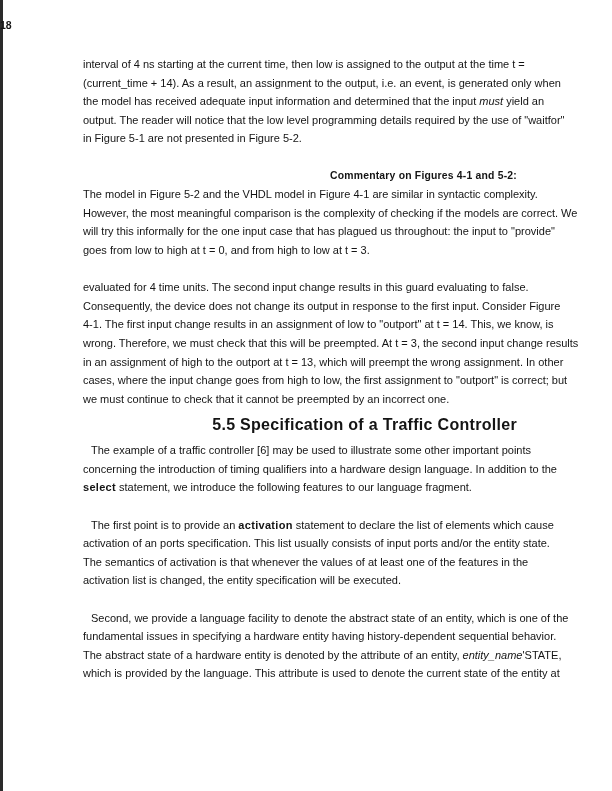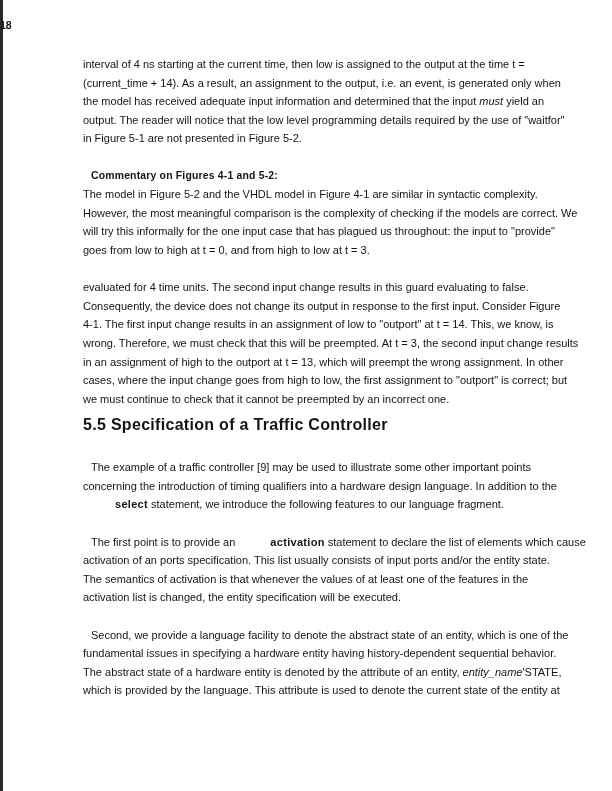--- a/index.html
+++ b/index.html
@@ -7,23 +7,23 @@
          font-family: "Liberation Sans", sans-serif; color: #141414; }
   .left-edge { position: absolute; left: 0; top: 0; width: 3px; height: 791px; background: #2a2a2a; }
   .page-number { position: absolute; top: 19px; left: 0; width: 600px; text-align: left;
                  font-size: 10.5px; font-weight: bold; }
   .content { position: absolute; left: 83px; top: 55px; width: 434px; }
   .line { display: block; height: 18.6px; line-height: 18.6px; font-size: 11px;
           white-space: nowrap; text-align: justify; text-align-last: justify; }
   .line.last { text-align-last: left; }
   .indent { padding-left: 8px; }
   .gap { height: 18.6px; }
-  .subhead { font-weight: bold; font-size: 10.4px; height: 18.6px; line-height: 18.6px; padding-left: 8px; letter-spacing: 0.2px; }
-  .section-title { font-size: 16px; font-weight: bold; height: 26px; line-height: 26px; margin-top: 4px; margin-bottom: 20px; letter-spacing: 0.3px; }
-  b.kw { font-weight: bold; letter-spacing: 0.3px; margin-left: 32px; }
+  .subhead { font-weight: bold; font-size: 10.4px; height: 18.6px; line-height: 18.6px; padding-left: 8px; letter-spacing: 0.2px; text-align: right; }
+  .section-title { font-size: 16px; font-weight: bold; height: 26px; line-height: 26px; margin-top: 4px; margin-bottom: 3px; letter-spacing: 0.3px; text-align: right; }
+  b.kw { font-weight: bold; letter-spacing: 0.3px; }
   i { font-style: italic; }
 </style>
 </head>
 <body>
 
 <div class="left-edge"></div>
 
 <div class="page-number">18</div>
 
 <div class="content">
@@ -54,21 +54,21 @@
     <span class="line">4-1. The first input change results in an assignment of low to "outport" at t = 14.  This, we know, is</span>
     <span class="line">wrong. Therefore, we must check that this will be preempted. At t = 3, the second input change results</span>
     <span class="line">in an assignment of high to the outport at t = 13, which will preempt the wrong assignment. In other</span>
     <span class="line">cases, where the input change goes from high to low, the first assignment to "outport" is correct; but</span>
     <span class="line last">we must continue to check that it cannot be preempted by an incorrect one.</span>
   </div>
 
   <div class="section-title">5.5 Specification of a Traffic Controller</div>
 
   <div>
-    <span class="line indent">The example of a traffic controller [9] may be used to illustrate some other important points</span>
+    <span class="line indent">The example of a traffic controller [6] may be used to illustrate some other important points</span>
     <span class="line">concerning the introduction of timing qualifiers into a hardware design language. In addition to the</span>
     <span class="line last"><b class="kw">select</b><span> statement, we introduce the following features to our language fragment.</span></span>
   </div>
 
   <div class="gap"></div>
 
   <div>
     <span class="line indent"><span>The first point is to provide an </span><b class="kw">activation</b><span> statement to declare the list of elements which cause</span></span>
     <span class="line">activation of an ports specification. This list usually consists of input ports and/or the entity state.</span>
     <span class="line">The semantics of activation is that whenever the values of at least one of the features in the</span>

